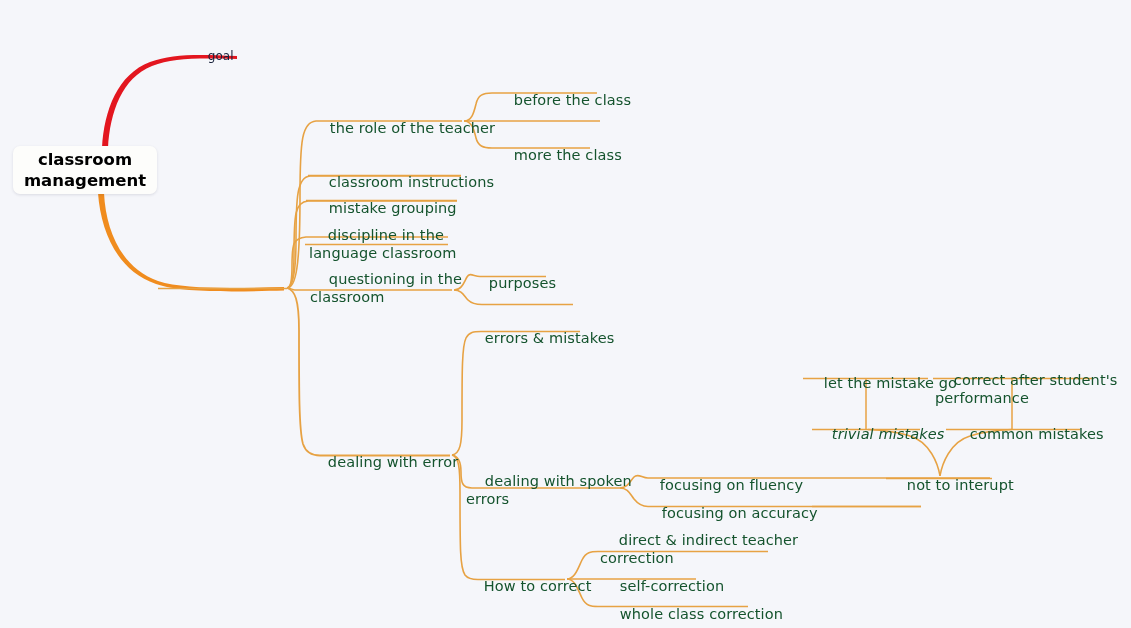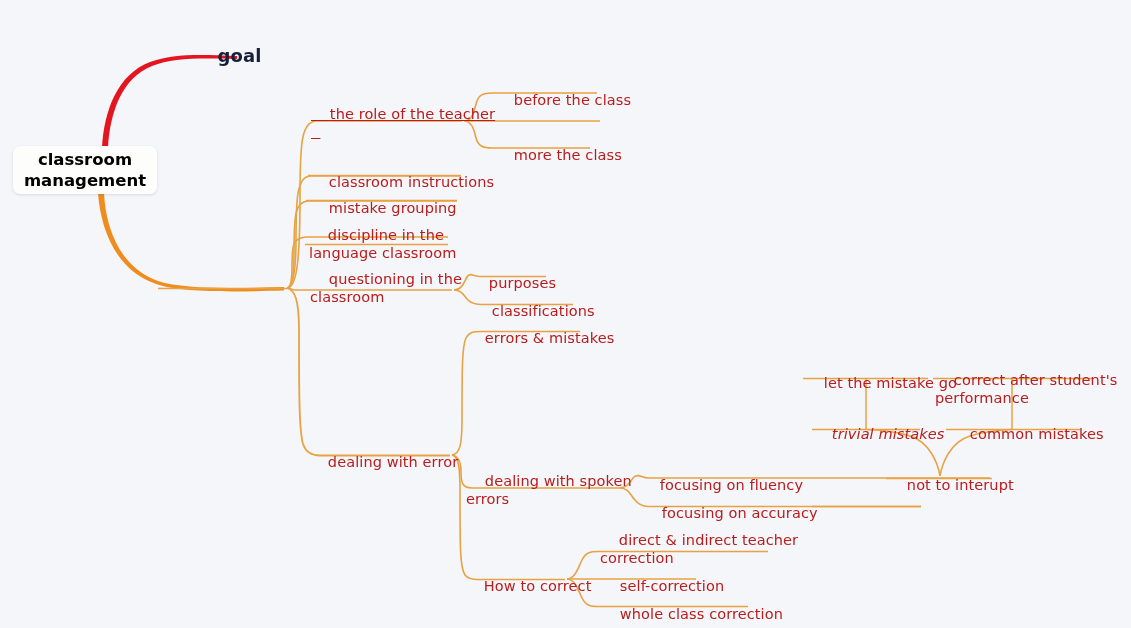--- a/index.html
+++ b/index.html
@@ -18,30 +18,30 @@
   svg.links {
     position: absolute;
     left: 0;
     top: 0;
     width: 1131px;
     height: 628px;
     pointer-events: none;
   }
   .node-label {
     position: absolute;
-    color: #b91c1c;
+    color: #14532d;
     font-size: 14.5px;
     line-height: 18px;
     white-space: pre;
     letter-spacing: 0.1px;
   }
   .node-label.bold {
-    font-weight: bold;
+    font-weight: normal;
     color: #17203a;
-    font-size: 18px;
+    font-size: 12px;
   }
   .root-box {
     position: absolute;
     background: #fdfdfb;
     border-radius: 7px;
     box-shadow: 0 1px 3px rgba(40,40,70,0.13);
     display: flex;
     align-items: center;
     justify-content: center;
     text-align: center;
@@ -128,21 +128,21 @@
 
   <div class="node-label bold" style="left:192px; top:29px;">
     <span>goal</span>
   </div>
 
 
   <div class="node-label" style="left:309px; top:435px;">
     <span>dealing with error</span>
   </div>
 
-  <div class="node-label" style="left:311px; top:87px;text-decoration:underline;">
+  <div class="node-label" style="left:311px; top:101px;">
     <span>the role of the teacher</span>
   </div>
 
   <div class="node-label" style="left:310px; top:155px;">
     <span>classroom instructions</span>
   </div>
 
   <div class="node-label" style="left:310px; top:181px;">
     <span>mistake grouping</span>
   </div>
@@ -163,23 +163,20 @@
 
 
   <div class="node-label" style="left:495px; top:128px;">
     <span>more the class</span>
   </div>
 
   <div class="node-label" style="left:470px; top:256px;">
     <span>purposes</span>
   </div>
 
-  <div class="node-label" style="left:473px; top:284px;">
-    <span>classifications</span>
-  </div>
 
   <div class="node-label" style="left:466px; top:311px;">
     <span>errors &amp; mistakes</span>
   </div>
 
   <div class="node-label" style="left:466px; top:454px;">
     <span>dealing with spoken
 errors</span>
   </div>
 

